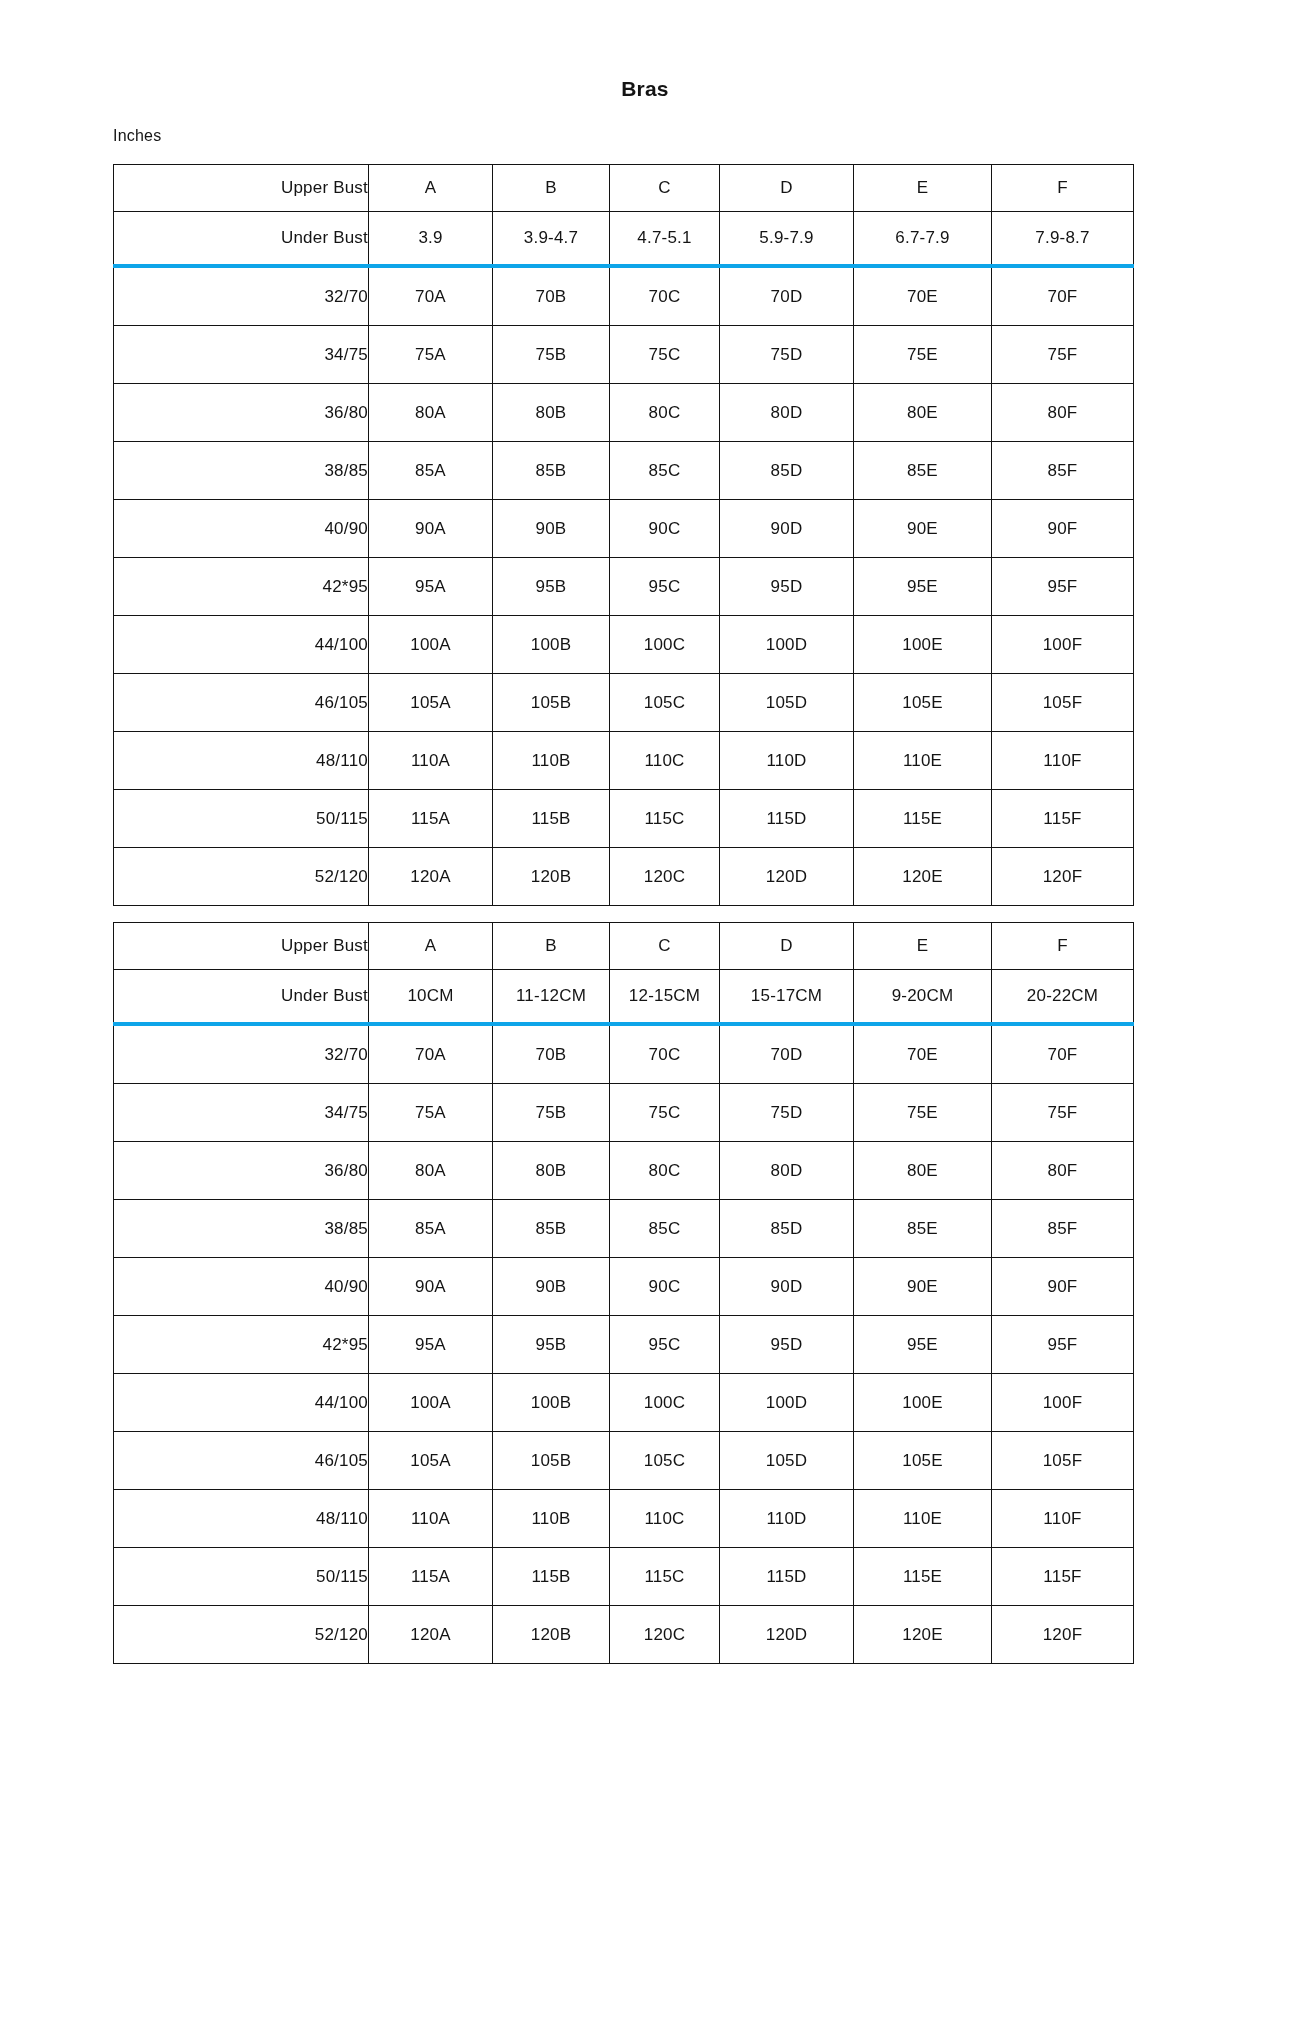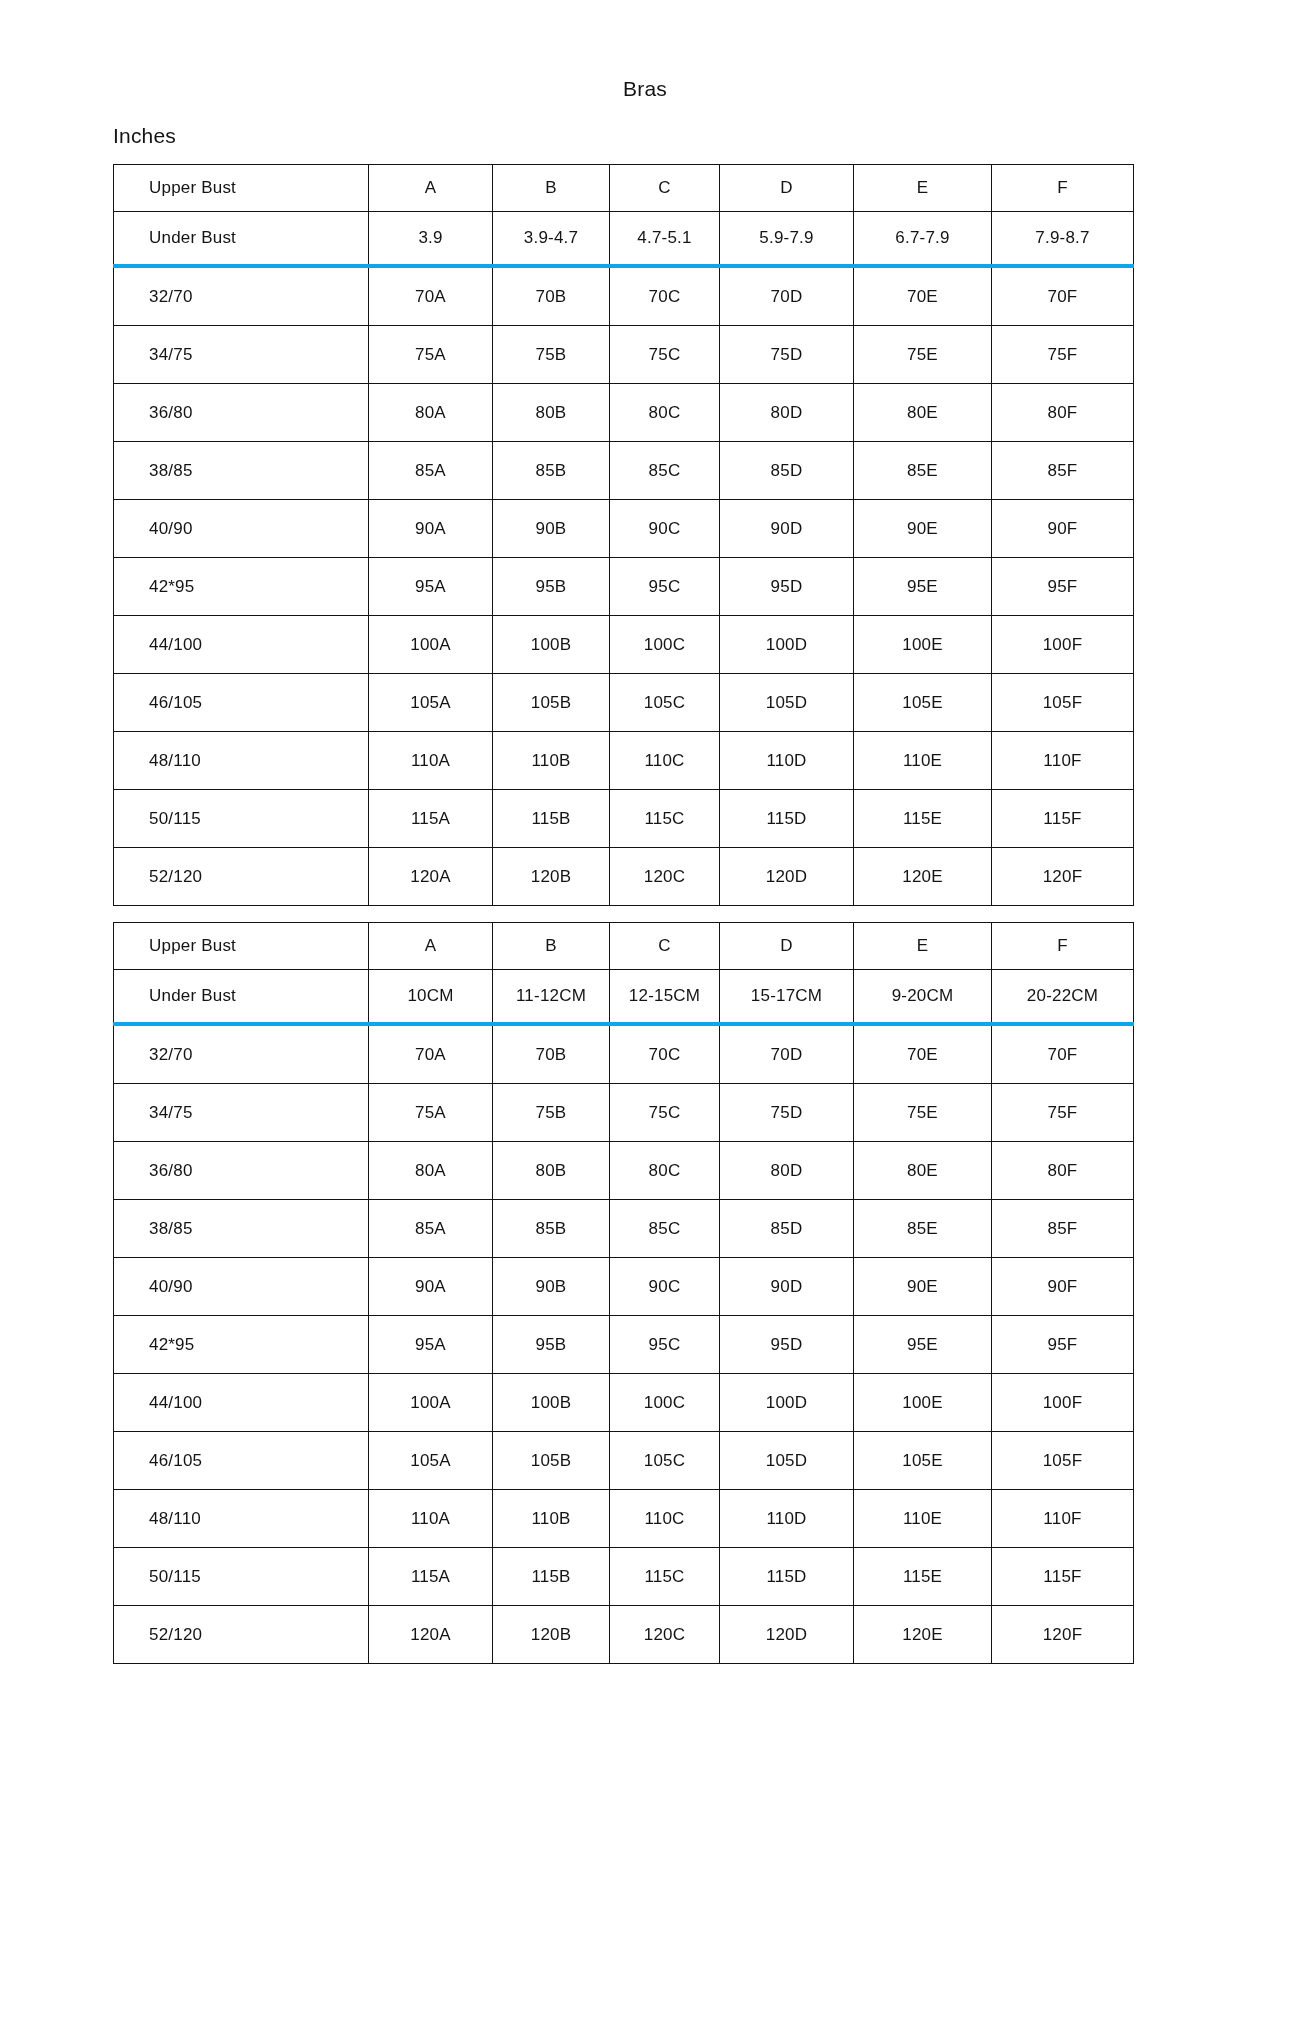--- a/index.html
+++ b/index.html
@@ -16,31 +16,31 @@
   }
   .page {
     width: 1290px;
     height: 2021px;
     overflow: hidden;
   }
   .page-title {
     margin: 76px 0 0 0;
     font-size: 21px;
     line-height: 25px;
-    font-weight: 400;
+    font-weight: 700;
     text-align: center;
     letter-spacing: 0.2px;
   }
   .chart-section {
     margin: 0 0 0 113px;
     width: 1020px;
   }
   .section-label {
     margin: 0;
-    font-size: 21px;
+    font-size: 16px;
     line-height: 25px;
     font-weight: 400;
     letter-spacing: 0.2px;
   }
   .section-inches .section-label {
     margin-top: 22px;
   }
   .section-centimeters .section-label {
     margin-top: 80px;
   }
@@ -55,21 +55,21 @@
     border: 1.5px solid #131313;
     font-size: 17px;
     font-weight: 400;
     letter-spacing: 0.2px;
     vertical-align: middle;
     text-align: center;
     padding: 0;
     background: #ffffff;
   }
   table.size-table .row-label-cell {
-    text-align: left;
+    text-align: right;
     padding-left: 35px;
     margin-top: 28px;
   }
   tr.head-row > th,
   tr.head-row > td {
     height: 46px;
   }
   tr.under-row > th,
   tr.under-row > td {
     height: 52px;

